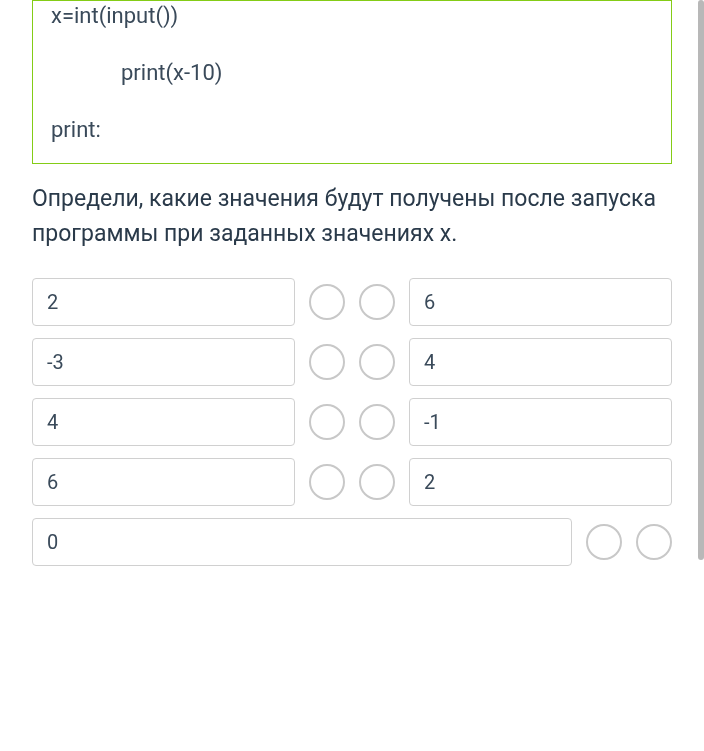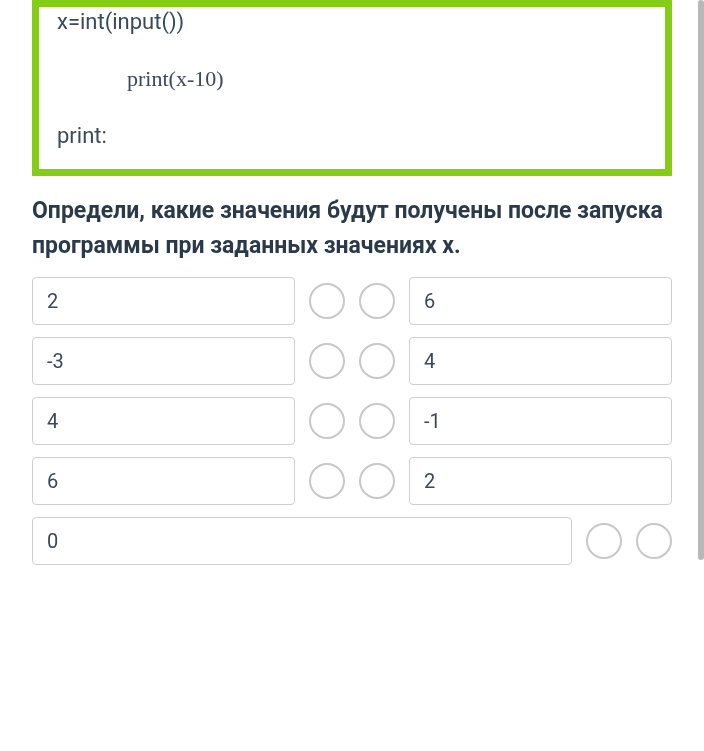--- a/index.html
+++ b/index.html
@@ -12,44 +12,43 @@
       background: #ffffff;
       width: 704px;
       height: 751px;
       position: relative;
       padding: 0;
     }
     .content {
       padding: 0 32px 0 32px;
     }
     .code-box {
-      border: 7px solid #84cc16;
+      border: 1px solid #84cc16;
       padding: 0 18px 18px 18px;
       margin-bottom: 18px;
       font-family: -apple-system, BlinkMacSystemFont, "Segoe UI", Roboto, Arial, sans-serif;
       font-size: 22px;
       color: #3a4a5a;
       line-height: 1.4;
     }
     .code-line {
       margin-top: 26px;
     }
     .code-line.first {
       margin-top: 0;
     }
     .indent {
       padding-left: 70px;
-      font-family: Liberation Serif, serif;
     }
     .question {
       font-size: 23px;
-      font-weight: 700;
+      font-weight: 400;
       color: #2a3a4a;
       line-height: 1.5;
-      margin-bottom: 14px;
+      margin-bottom: 27px;
     }
     .rows {
       display: flex;
       flex-direction: column;
       gap: 12px;
     }
     .row {
       display: flex;
       align-items: center;
       gap: 14px;

